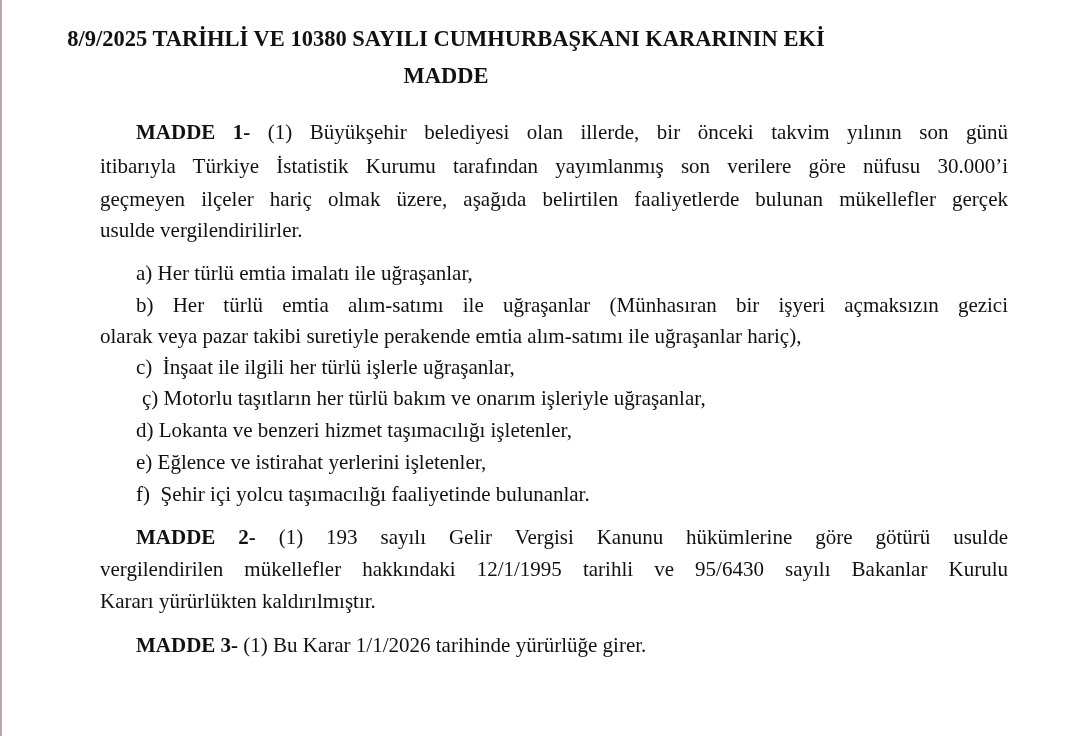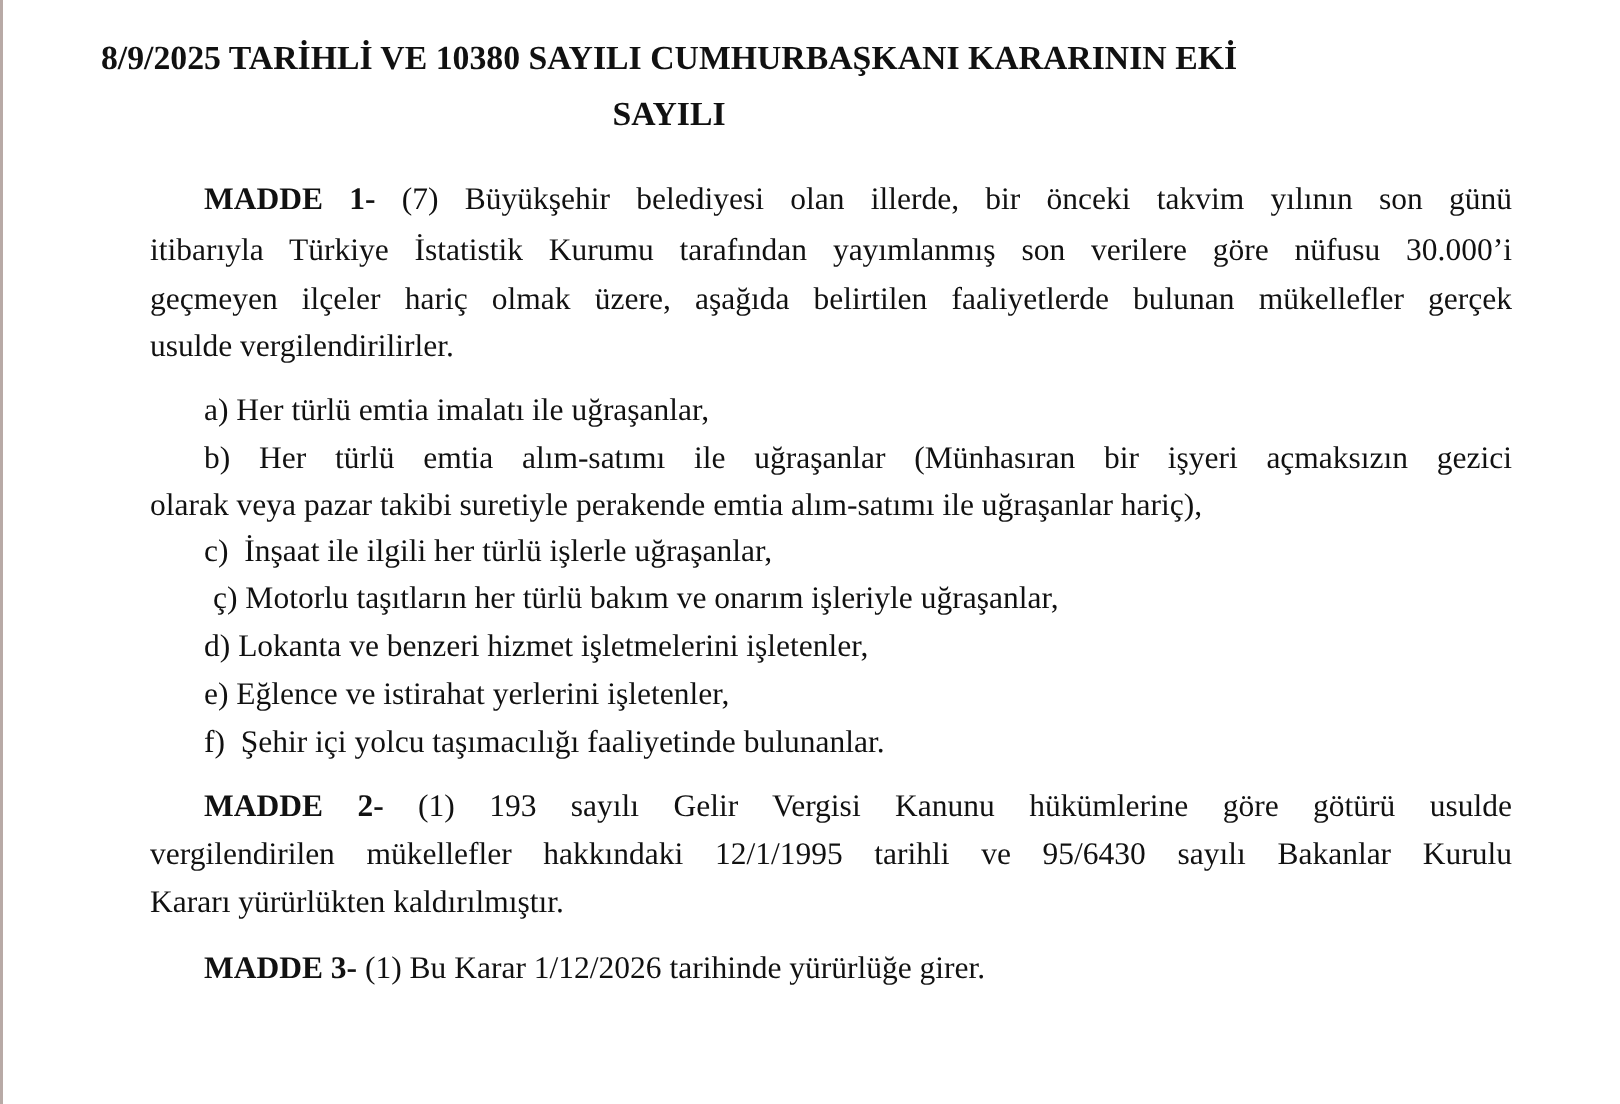--- a/index.html
+++ b/index.html
@@ -54,38 +54,38 @@
     .bold { font-weight: bold; }
   </style>
 </head>
 <body>
 
 <div class="left-edge"></div>
 
 <div class="page">
 
   <div class="title l1">8/9/2025 TARİHLİ VE 10380 SAYILI CUMHURBAŞKANI KARARININ EKİ</div>
-  <div class="title l2">SAYILI</div>
+  <div class="title l2">MADDE</div>
 
-  <div class="line justify" style="top:120px; left:136px; width:872px;"><span class="bold">MADDE 1-</span><span> (7) Büyükşehir belediyesi olan illerde, bir önceki takvim yılının son günü</span></div>
+  <div class="line justify" style="top:120px; left:136px; width:872px;"><span class="bold">MADDE 1-</span><span> (1) Büyükşehir belediyesi olan illerde, bir önceki takvim yılının son günü</span></div>
   <div class="line justify" style="top:154px;">itibarıyla Türkiye İstatistik Kurumu tarafından yayımlanmış son verilere göre nüfusu 30.000’i</div>
   <div class="line" style="top:218px; left:100px;">usulde vergilendirilirler.</div>
   <div class="line justify" style="top:187px;">geçmeyen ilçeler hariç olmak üzere, aşağıda belirtilen faaliyetlerde bulunan mükellefler gerçek</div>
 
   <div class="line" style="top:261px; left:136px;text-align:center;"><span>a)</span> <span>Her türlü emtia imalatı ile uğraşanlar,</span></div>
 
   <div class="line justify" style="top:293px; left:136px; width:872px;"><span>b)</span> <span>Her türlü emtia alım-satımı ile uğraşanlar (Münhasıran bir işyeri açmaksızın gezici</span></div>
   <div class="line" style="top:324px; left:100px;">olarak veya pazar takibi suretiyle perakende emtia alım-satımı ile uğraşanlar hariç),</div>
 
   <div class="line" style="top:355px; left:136px;"><span>c)</span>&nbsp; <span>İnşaat ile ilgili her türlü işlerle uğraşanlar,</span></div>
   <div class="line" style="top:386px; left:142px;"><span>ç)</span> <span>Motorlu taşıtların her türlü bakım ve onarım işleriyle uğraşanlar,</span></div>
-  <div class="line" style="top:418px; left:136px;"><span>d)</span> <span>Lokanta ve benzeri hizmet işletmelerini işletenler,</span></div>
+  <div class="line" style="top:418px; left:136px;"><span>d)</span> <span>Lokanta ve benzeri hizmet taşımacılığı işletenler,</span></div>
   <div class="line" style="top:482px; left:136px;"><span>f)</span>&nbsp; <span>Şehir içi yolcu taşımacılığı faaliyetinde bulunanlar.</span></div>
   <div class="line" style="top:450px; left:136px;"><span>e)</span> <span>Eğlence ve istirahat yerlerini işletenler,</span></div>
 
   <div class="line justify" style="top:525px; left:136px; width:872px;"><span class="bold">MADDE 2-</span><span> (1) 193 sayılı Gelir Vergisi Kanunu hükümlerine göre götürü usulde</span></div>
   <div class="line justify" style="top:557px;">vergilendirilen mükellefler hakkındaki 12/1/1995 tarihli ve 95/6430 sayılı Bakanlar Kurulu</div>
   <div class="line" style="top:589px; left:100px;">Kararı yürürlükten kaldırılmıştır.</div>
 
-  <div class="line" style="top:633px; left:136px;"><span class="bold">MADDE 3-</span><span> (1) Bu Karar 1/12/2026 tarihinde yürürlüğe girer.</span></div>
+  <div class="line" style="top:633px; left:136px;"><span class="bold">MADDE 3-</span><span> (1) Bu Karar 1/1/2026 tarihinde yürürlüğe girer.</span></div>
 
 
 </div>
 
 </body></html>

